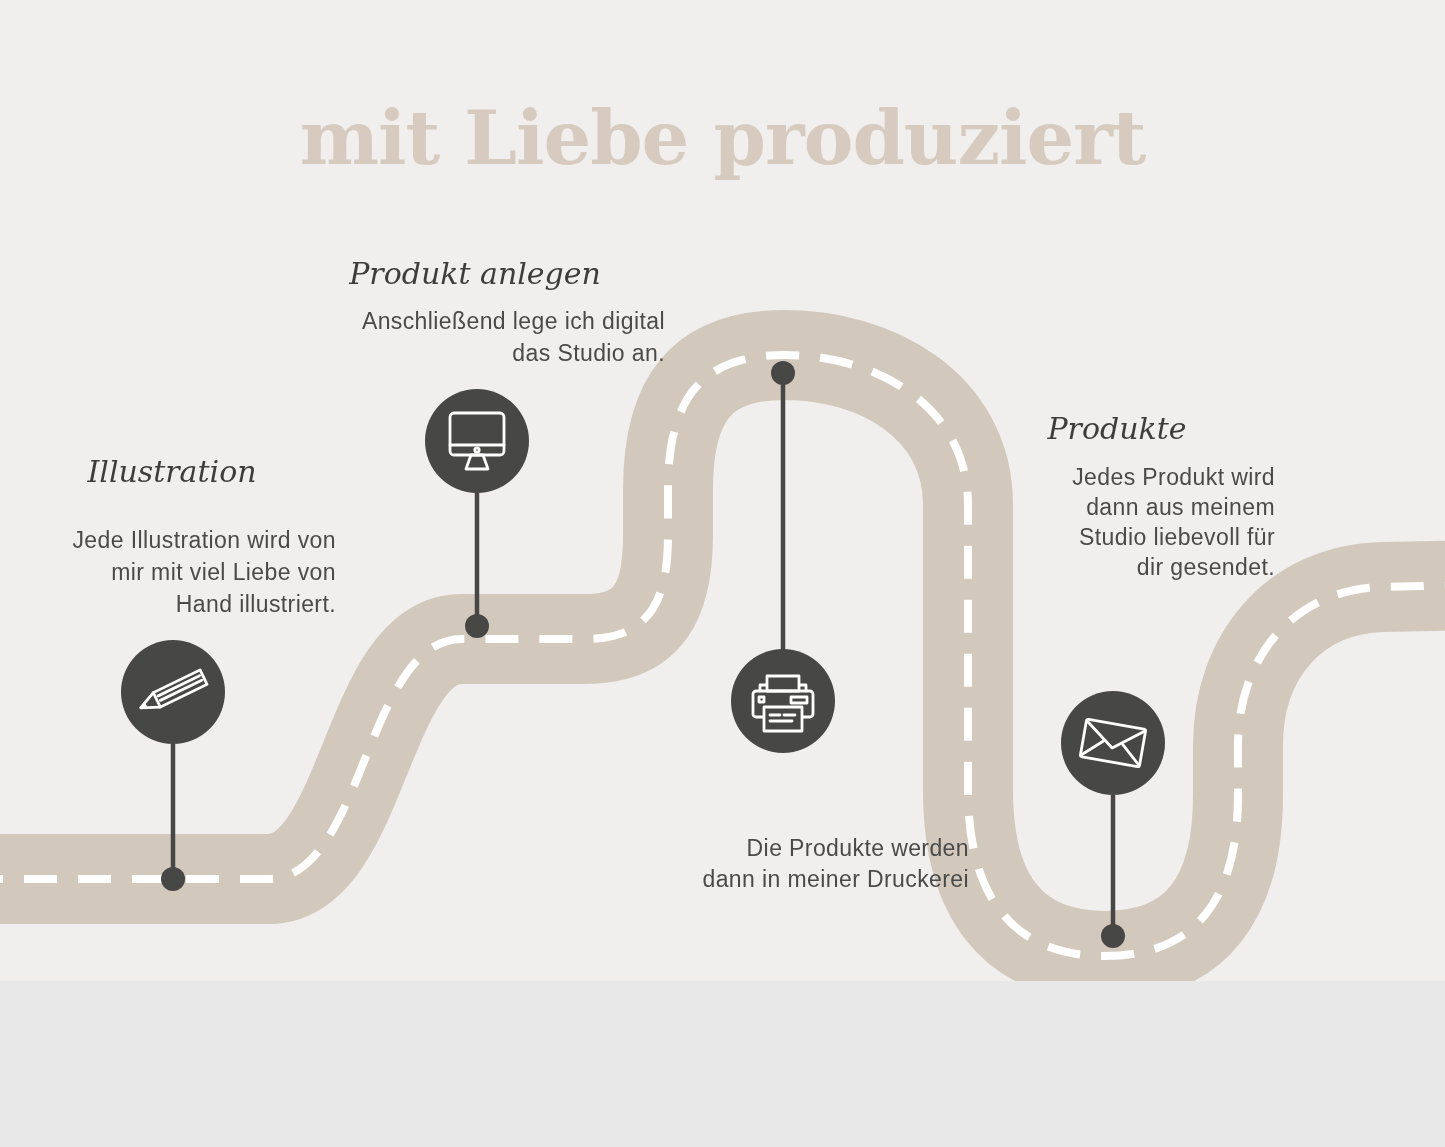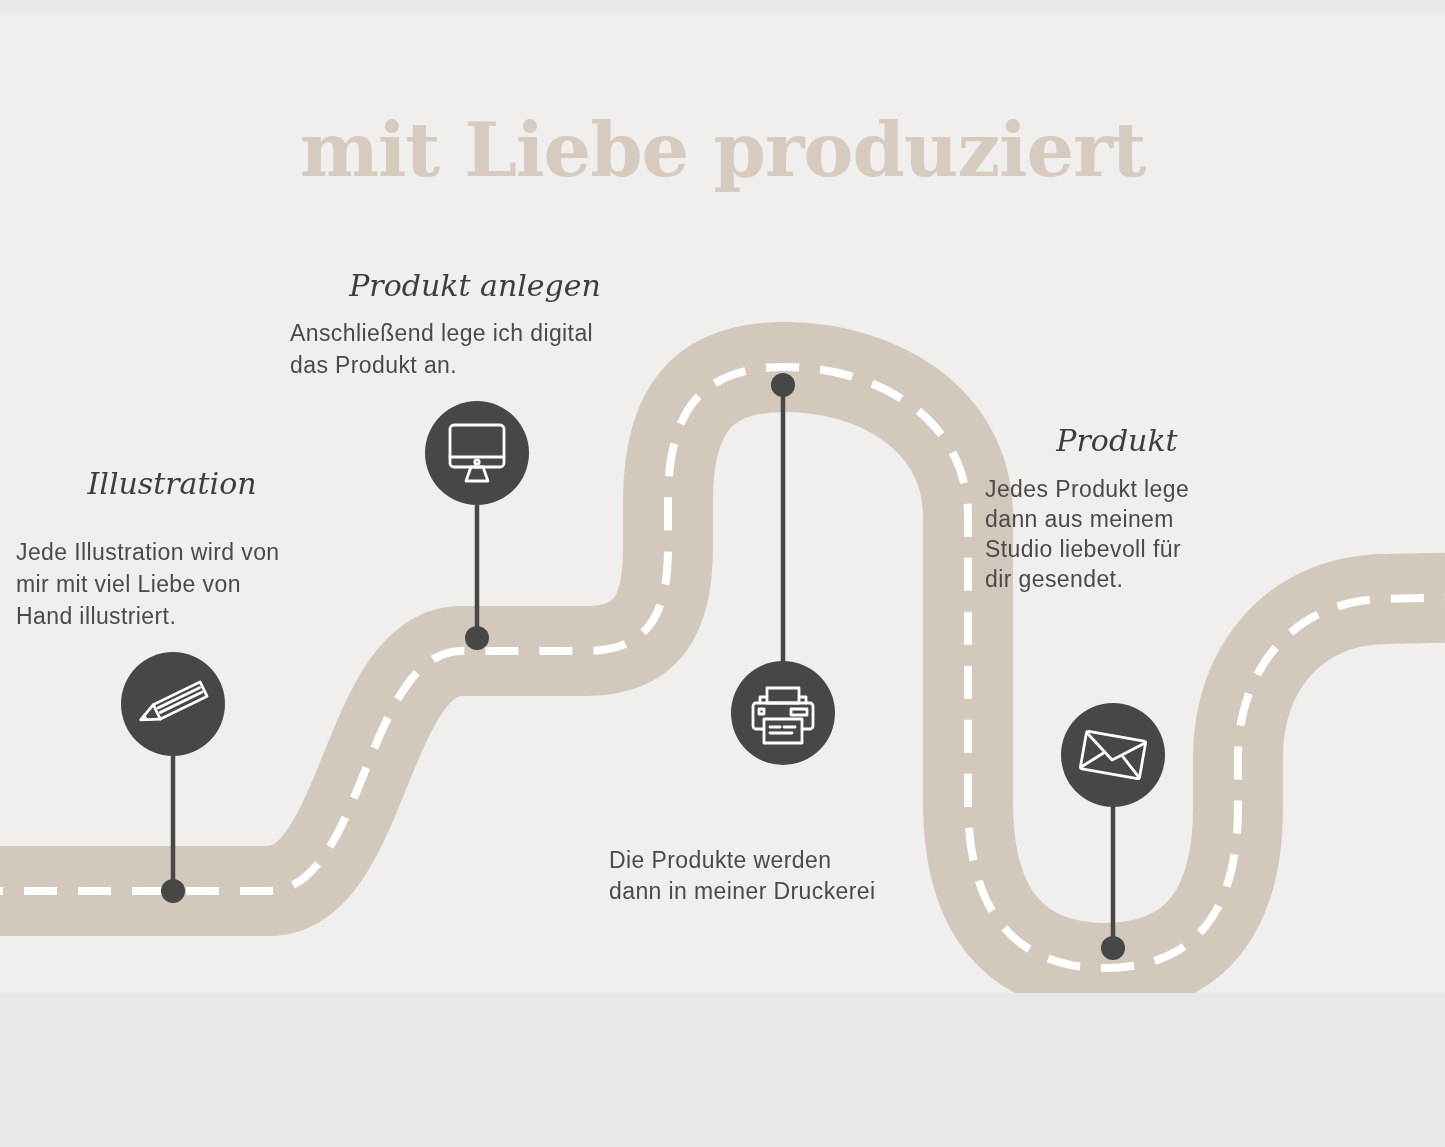--- a/index.html
+++ b/index.html
@@ -13,21 +13,20 @@
   }
   * { margin: 0; padding: 0; box-sizing: border-box; }
   html, body { background: #e8e8e8; }
   .canvas {
     position: relative;
     width: 1445px;
     height: 981px;
     background: var(--background);
     overflow: hidden;
     font-family: "Liberation Sans", sans-serif;
-    margin-top: 12px;
   }
   .road-svg {
     position: absolute;
     left: 0; top: 0;
     width: 1445px; height: 1147px;
     display: block;
   }
   .road-band {
     fill: none;
     stroke: var(--road);
@@ -64,21 +63,21 @@
     text-align: center;
     font-family: "DejaVu Serif", serif;
     font-style: italic;
     font-weight: 400;
     font-size: 30px;
     line-height: 44px;
     color: var(--heading-text);
   }
   .step-body {
     position: absolute;
-    text-align: left;
+    text-align: right;
     font-family: "Liberation Sans", sans-serif;
     font-weight: 300;
     font-size: 23px;
     color: var(--body-text);
     letter-spacing: 0.4px;
   }
   .step-body .line { white-space: nowrap; }
 
   .icon-circle {
     position: absolute;
@@ -176,21 +175,21 @@
         <path class="icon-stroke" d="M 37 54 L 83 54"></path>
         <path class="icon-stroke" d="M 34 44 L 16 52 L 34 60"></path>
         <path class="icon-stroke" d="M 21 49.8 L 21 54.2"></path>
       </g>
     </svg>
   </div>
 
   <div class="step-heading h-produkt">Produkt anlegen</div>
   <div class="step-body b-produkt">
     <div class="line">Anschließend lege ich digital</div>
-    <div class="line">das Produkt an.</div>
+    <div class="line">das Studio an.</div>
   </div>
   <div class="icon-circle c-produkt">
     <svg width="104" height="104" viewBox="0 0 104 104">
       <rect class="icon-stroke" x="25" y="24" width="54" height="42" rx="4"></rect>
       <path class="icon-stroke" d="M 25 56 L 79 56"></path>
       <circle class="icon-stroke" cx="52" cy="61" r="2.2"></circle>
       <path class="icon-stroke" d="M 46 66 L 58 66 L 63 80 L 41 80 Z"></path>
     </svg>
   </div>
 
@@ -206,23 +205,23 @@
       <rect class="icon-stroke" x="22" y="42" width="60" height="26" rx="3"></rect>
       <rect class="icon-stroke" x="28" y="48" width="5" height="5"></rect>
       <rect class="icon-stroke" x="60" y="48" width="16" height="6"></rect>
       <rect class="icon-fill-dark" x="33" y="58" width="38" height="24"></rect>
       <path class="icon-stroke" d="M 39 66 L 49 66"></path>
       <path class="icon-stroke" d="M 53 66 L 64 66"></path>
       <path class="icon-stroke" d="M 39 72 L 61 72"></path>
     </svg>
   </div>
 
-  <div class="step-heading h-versand">Produkt</div>
+  <div class="step-heading h-versand">Produkte</div>
   <div class="step-body b-versand">
-    <div class="line">Jedes Produkt lege</div>
+    <div class="line">Jedes Produkt wird</div>
     <div class="line">dann aus meinem</div>
     <div class="line">Studio liebevoll für</div>
     <div class="line">dir gesendet.</div>
   </div>
   <div class="icon-circle c-versand">
     <svg width="104" height="104" viewBox="0 0 104 104">
       <g transform="rotate(10 52 52)">
         <rect class="icon-stroke" x="22" y="33" width="60" height="38" rx="2"></rect>
         <path class="icon-stroke" d="M 23 35 L 52 57 L 81 35"></path>
         <path class="icon-stroke" d="M 23 69 L 42 52"></path>

